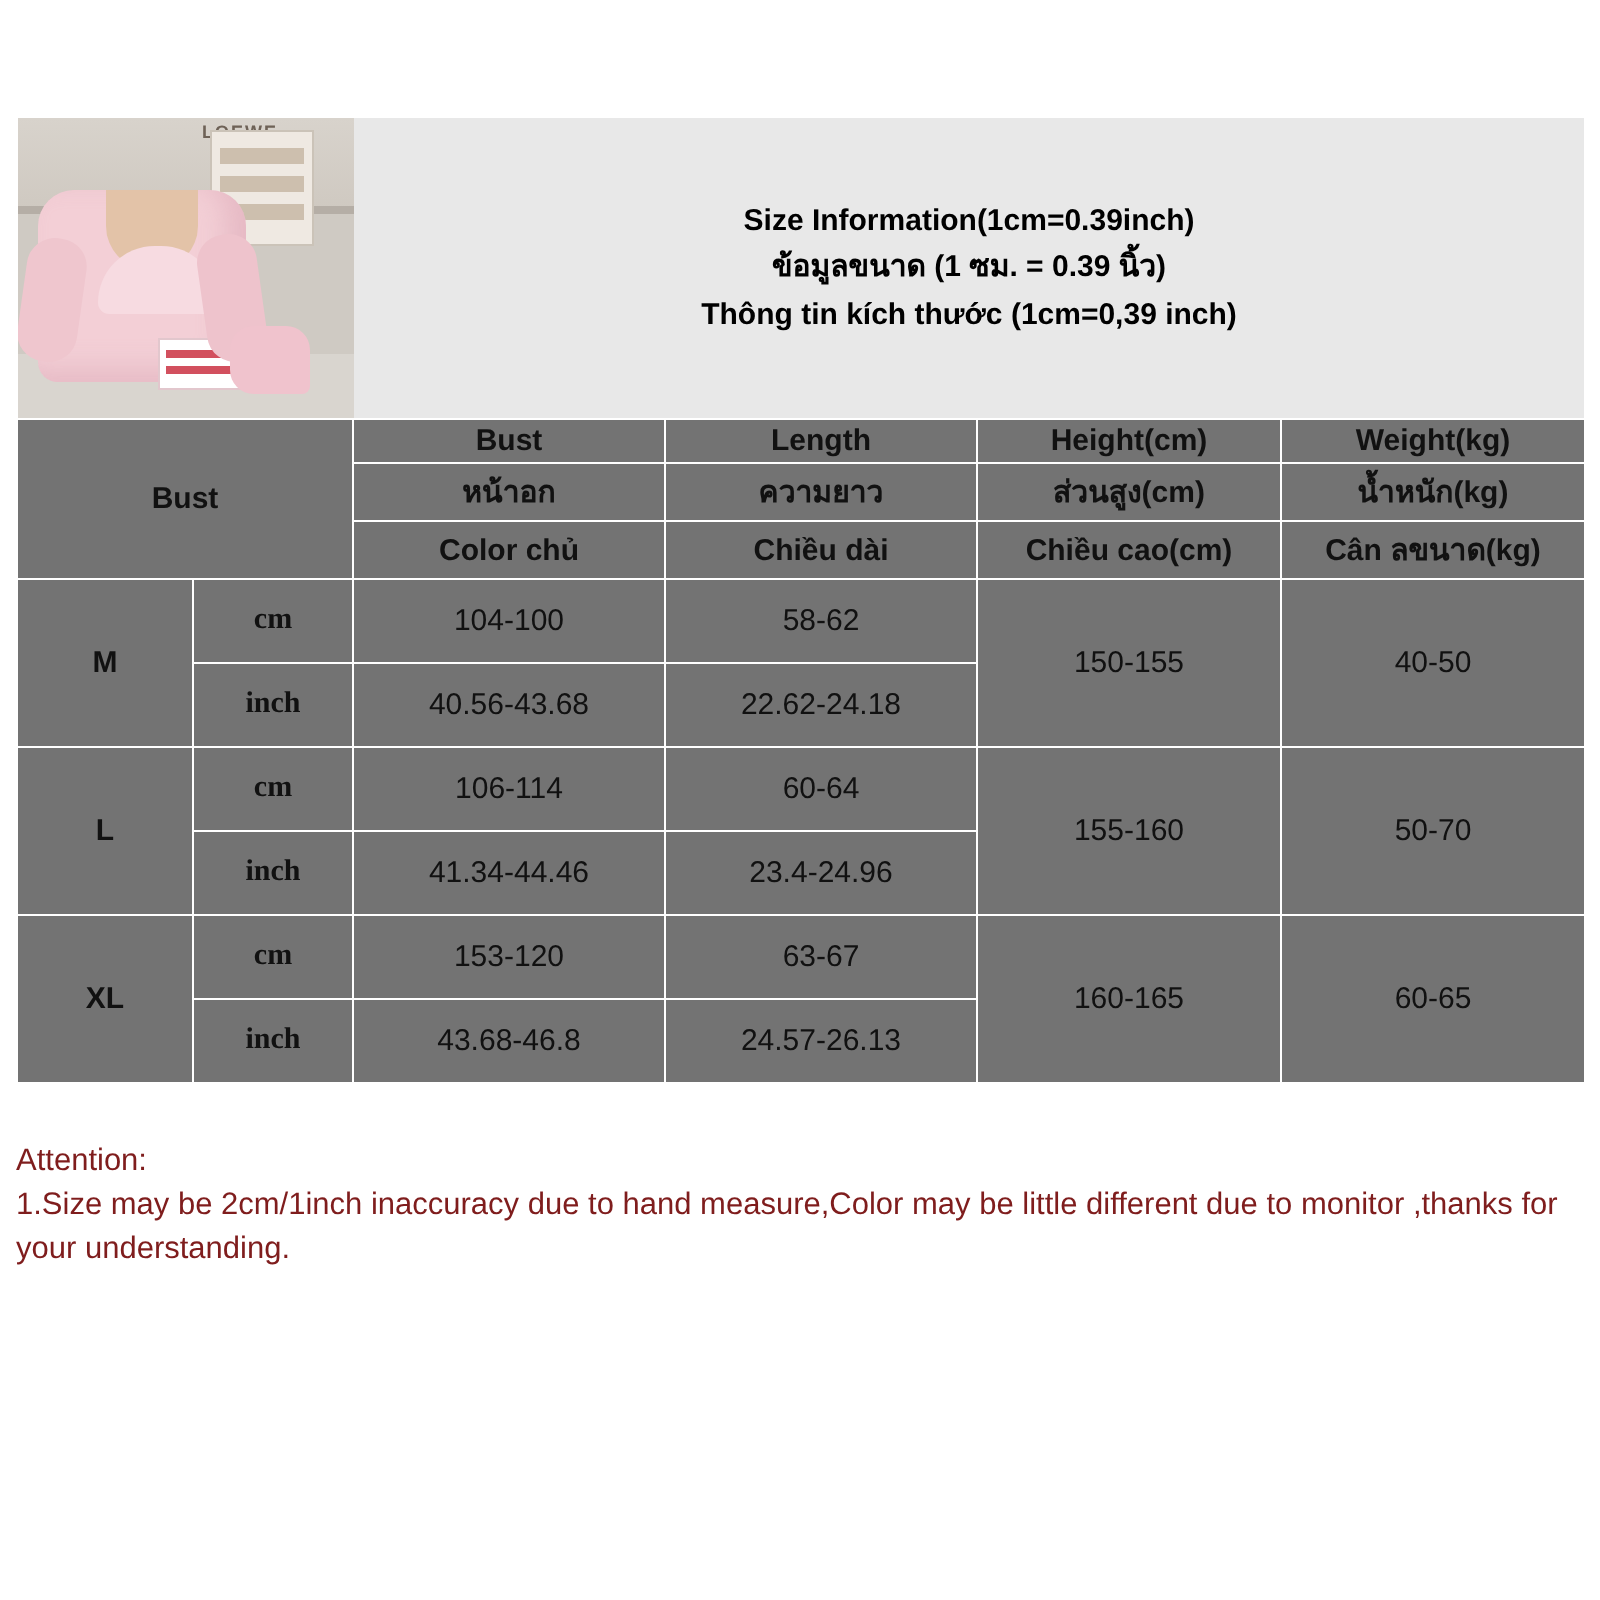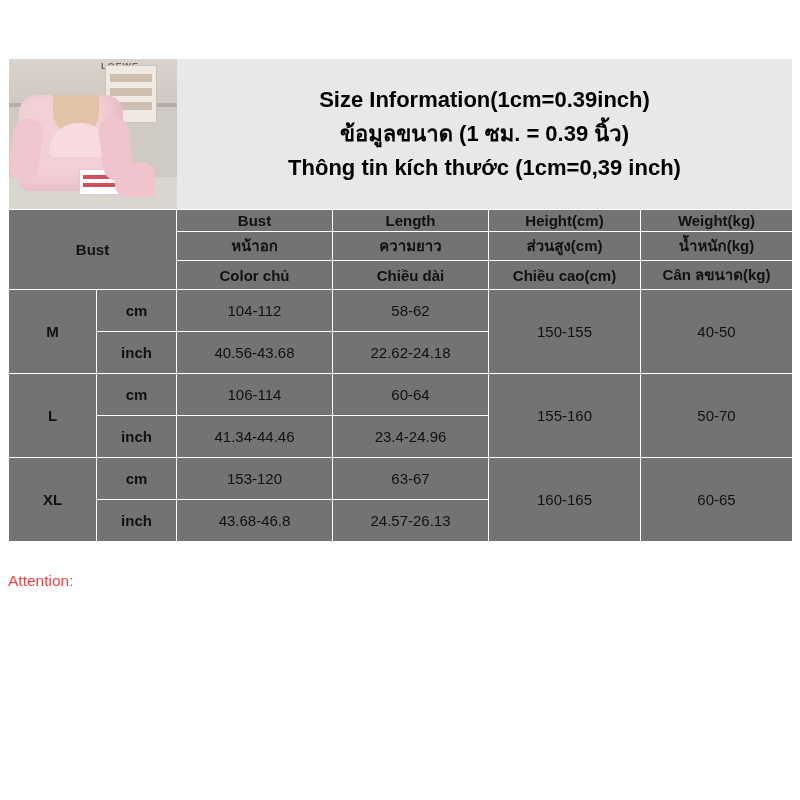--- a/index.html
+++ b/index.html
@@ -45,36 +45,37 @@
     height: 150px;
     background: #e8e8e8 !important;
     vertical-align: top;
   }
   .title-cell {
     background: #e8e8e8 !important;
     padding: 8px 10px !important;
   }
   .title-cell .t {
     font-weight: bold;
-    font-size: 22px;
+    font-size: 15px;
     line-height: 1.55;
     color: #000;
     text-align: center;
   }
   .col-head {
     font-weight: bold;
     font-size: 16px;
   }
   .size-label {
     font-weight: bold;
     font-size: 17px;
   }
   .unit-cell {
     font-weight: bold;
     font-size: 15px;
+    font-family: Liberation Serif, serif;
   }
   .val-cell {
     font-size: 16px;
   }
   .row-tall {
     height: 42px;
   }
   
   .photo {
     position: relative;
@@ -151,21 +152,21 @@
     background: #e3c3a8; border-radius: 0 0 22px 22px;
   }
   
   .attention {
     position: absolute;
     left: 8px;
     top: 570px;
     width: 784px;
     font-size: 15.5px;
     line-height: 1.42;
-    color: #ef4444;
+    color: #7f1d1d;
   }
   .attention p { margin: 0; }
   .attn-title { margin-bottom: 1px; }
 </style>
 </head>
 <body>
 
 <div id="sheet">
 
   <div class="chart-wrap">
@@ -231,21 +232,21 @@
       <tr>
         <td class="col-head">Color chủ</td>
         <td class="col-head">Chiều dài</td>
         <td class="col-head">Chiều cao(cm)</td>
         <td class="col-head">Cân ลขนาด(kg)</td>
       </tr>
 
       <tr class="row-tall">
         <td class="size-label" rowspan="2">M</td>
         <td class="unit-cell">cm</td>
-        <td class="val-cell">104-112</td>
+        <td class="val-cell">104-100</td>
         <td class="val-cell">58-62</td>
         <td class="val-cell" rowspan="2">150-155</td>
         <td class="val-cell" rowspan="2">40-50</td>
       </tr>
 
       <tr class="row-tall">
         <td class="unit-cell">inch</td>
         <td class="val-cell">40.56-43.68</td>
         <td class="val-cell">22.62-24.18</td>
       </tr>
@@ -278,15 +279,16 @@
         <td class="unit-cell">inch</td>
         <td class="val-cell">43.68-46.8</td>
         <td class="val-cell">24.57-26.13</td>
       </tr>
     </tbody>
       </table>
   </div>
 
   <div class="attention">
     <p class="attn-title">Attention:</p>
+    <p>1.Size may be 2cm/1inch inaccuracy due to hand measure,Color may be little different due to monitor ,thanks for your understanding.</p>
   </div>
 
 </div>
 
 </body></html>

